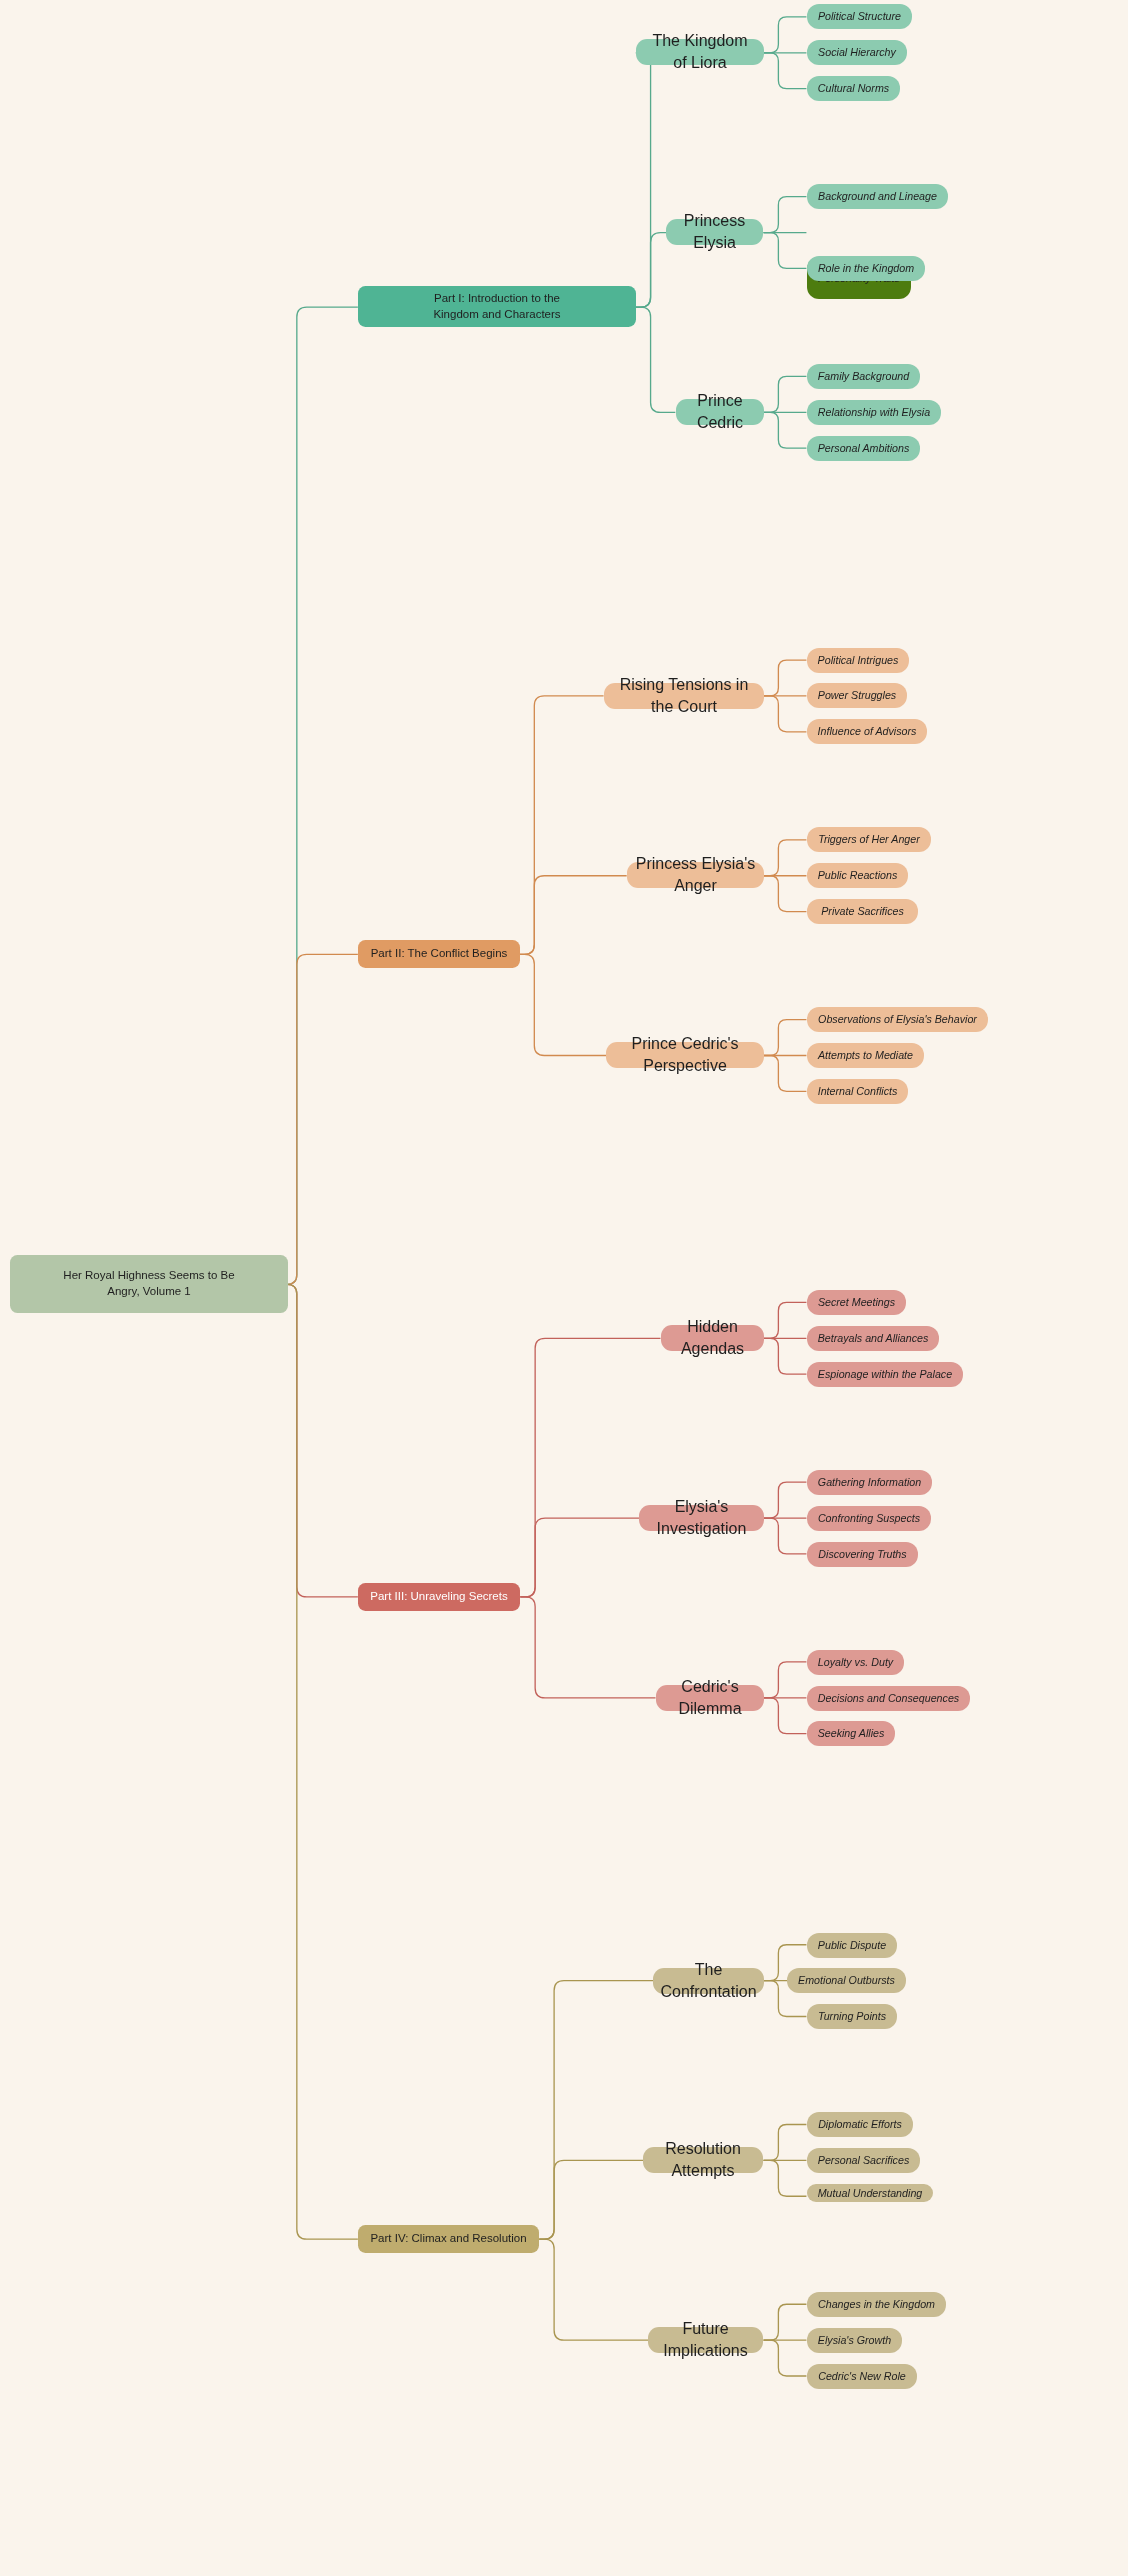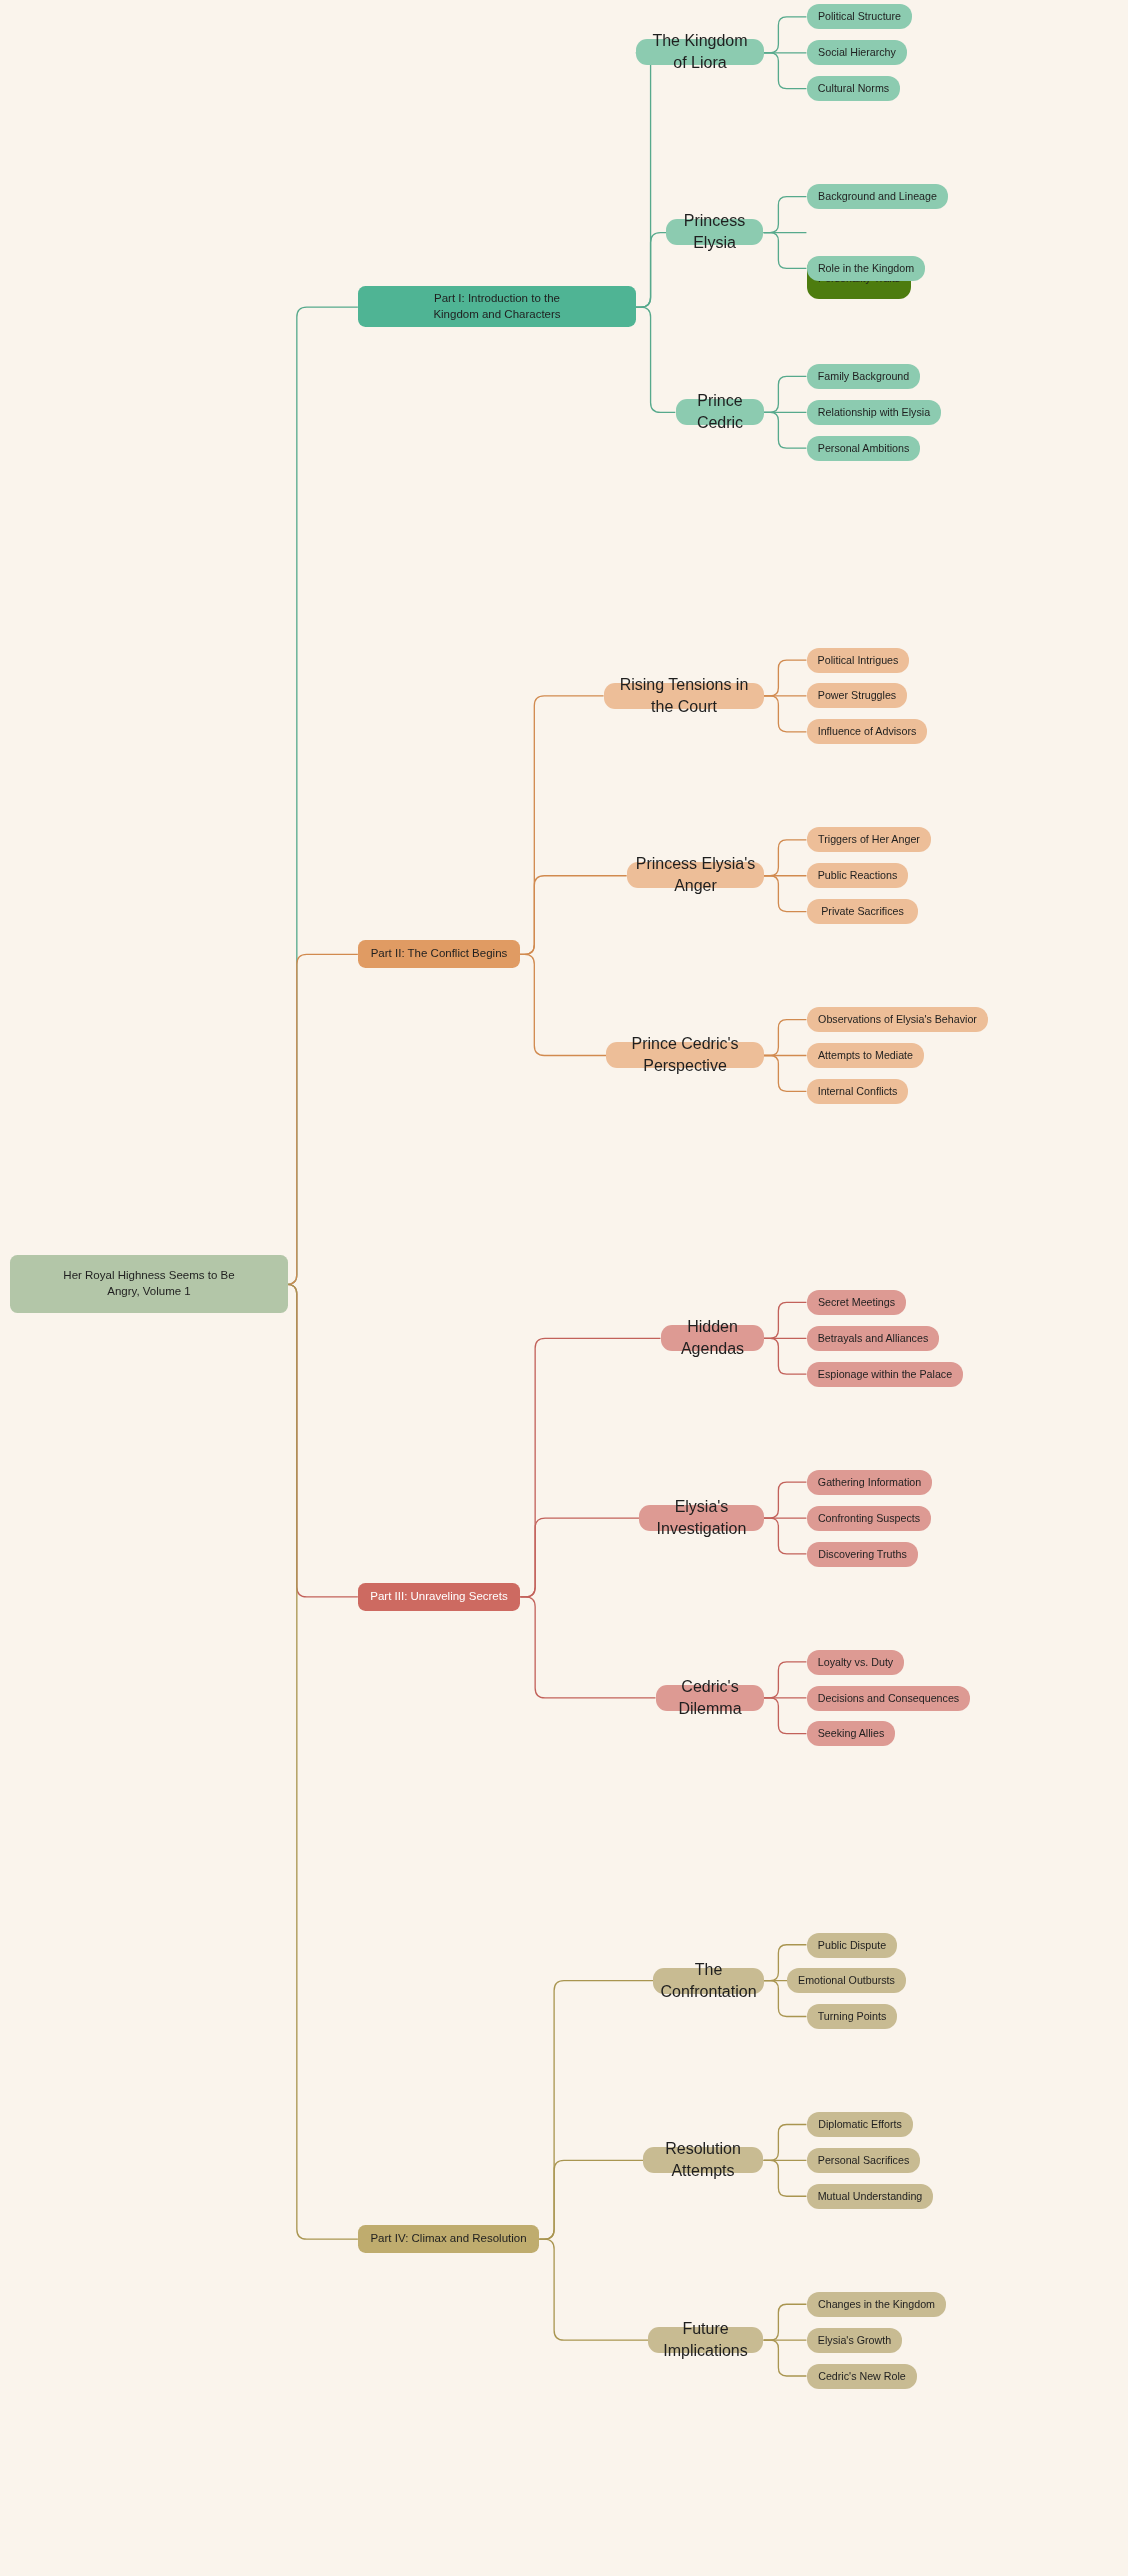--- a/index.html
+++ b/index.html
@@ -19,21 +19,21 @@
     text-align:center;
     border-radius:6.6px;
     color:#1f1f1f;
     line-height:1.35;
     padding:0 8.2px;
     white-space:pre-line;
   }
   .lvl0{font-size:11.5px;border-radius:7.4px;}
   .lvl1{font-size:11.5px;border-radius:7.4px;}
   .lvl2{font-size:16px;border-radius:11px;}
-  .lvl3{font-size:10.7px;border-radius:12px;}
+  .lvl3{font-size:10.7px;border-radius:12px;font-style:italic;}
   .white-text{color:#ffffff;}
 </style>
 </head>
 <body>
 
 <div id="map">
   <svg id="edges" viewBox="0 0 1368 3123" width="1128" height="2576">
       <path d="M926,63.5 L934,63.5 Q944,63.5 944,53.5 L944,30 Q944,20 954,20 L978,20" fill="none" stroke="#56a98c" stroke-width="1.6"></path>
       <path d="M926,63.5 L978,63.5" fill="none" stroke="#56a98c" stroke-width="1.6"></path>
       <path d="M926,63.5 L934,63.5 Q944,63.5 944,73.5 L944,97 Q944,107 954,107 L978,107" fill="none" stroke="#56a98c" stroke-width="1.6"></path>
@@ -128,21 +128,21 @@
     <div class="node lvl3" style="left: 807px; top: 1686px; width: 163px; height: 25px; background: rgb(221, 154, 147);"><span>Decisions and Consequences</span></div>
     <div class="node lvl3" style="left: 807px; top: 1721px; width: 88px; height: 25px; background: rgb(221, 154, 147);"><span>Seeking Allies</span></div>
     <div class="node lvl2" style="left: 656px; top: 1685px; width: 108px; height: 26px; background: rgb(221, 154, 147);"><span>Cedric's Dilemma</span></div>
     <div class="node lvl1 white-text" style="left: 358px; top: 1583px; width: 162px; height: 28px; background: rgb(205, 106, 97);"><span>Part III: Unraveling Secrets</span></div>
     <div class="node lvl3" style="left: 807px; top: 1933px; width: 90px; height: 25px; background: rgb(200, 187, 146);"><span>Public Dispute</span></div>
     <div class="node lvl3" style="left: 787px; top: 1968px; width: 119px; height: 25px; background: rgb(200, 187, 146);"><span>Emotional Outbursts</span></div>
     <div class="node lvl3" style="left: 807px; top: 2004px; width: 90px; height: 25px; background: rgb(200, 187, 146);"><span>Turning Points</span></div>
     <div class="node lvl2" style="left: 653px; top: 1968px; width: 111px; height: 26px; background: rgb(200, 187, 146);"><span>The Confrontation</span></div>
     <div class="node lvl3" style="left: 807px; top: 2112px; width: 106px; height: 25px; background: rgb(200, 187, 146);"><span>Diplomatic Efforts</span></div>
     <div class="node lvl3" style="left: 807px; top: 2148px; width: 113px; height: 25px; background: rgb(200, 187, 146);"><span>Personal Sacrifices</span></div>
-    <div class="node lvl3" style="left: 807px; top: 2184px; width: 126px; height: 25px; background: rgb(200, 187, 146);"><span>Mutual Understanding</span></div>
+    <div class="node lvl3" style="left: 807px; top: 2184px; width: 126px; height: 18px; background: rgb(200, 187, 146);"><span>Mutual Understanding</span></div>
     <div class="node lvl2" style="left: 643px; top: 2147px; width: 120px; height: 26px; background: rgb(200, 187, 146);"><span>Resolution Attempts</span></div>
     <div class="node lvl3" style="left: 807px; top: 2292px; width: 139px; height: 25px; background: rgb(200, 187, 146);"><span>Changes in the Kingdom</span></div>
     <div class="node lvl3" style="left: 807px; top: 2328px; width: 95px; height: 25px; background: rgb(200, 187, 146); text-align: right;"><span>Elysia's Growth</span></div>
     <div class="node lvl3" style="left: 807px; top: 2364px; width: 110px; height: 25px; background: rgb(200, 187, 146);"><span>Cedric's New Role</span></div>
     <div class="node lvl2" style="left: 648px; top: 2327px; width: 115px; height: 26px; background: rgb(200, 187, 146);"><span>Future Implications</span></div>
     <div class="node lvl1" style="left: 358px; top: 2225px; width: 181px; height: 28px; background: rgb(191, 172, 110);"><span>Part IV: Climax and Resolution</span></div>
   </div>
 
 
 </body></html>

